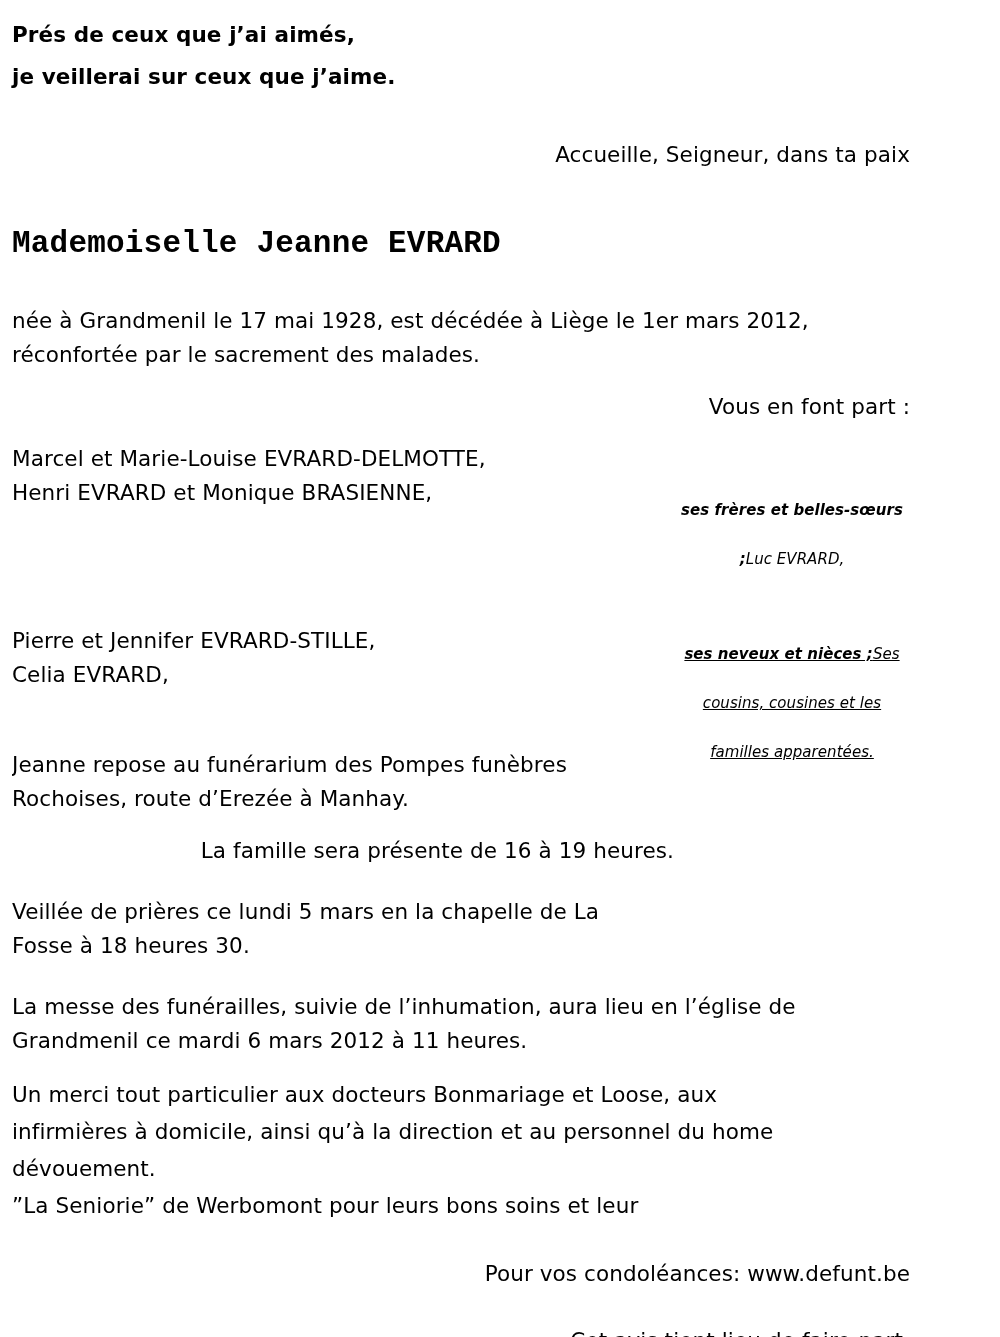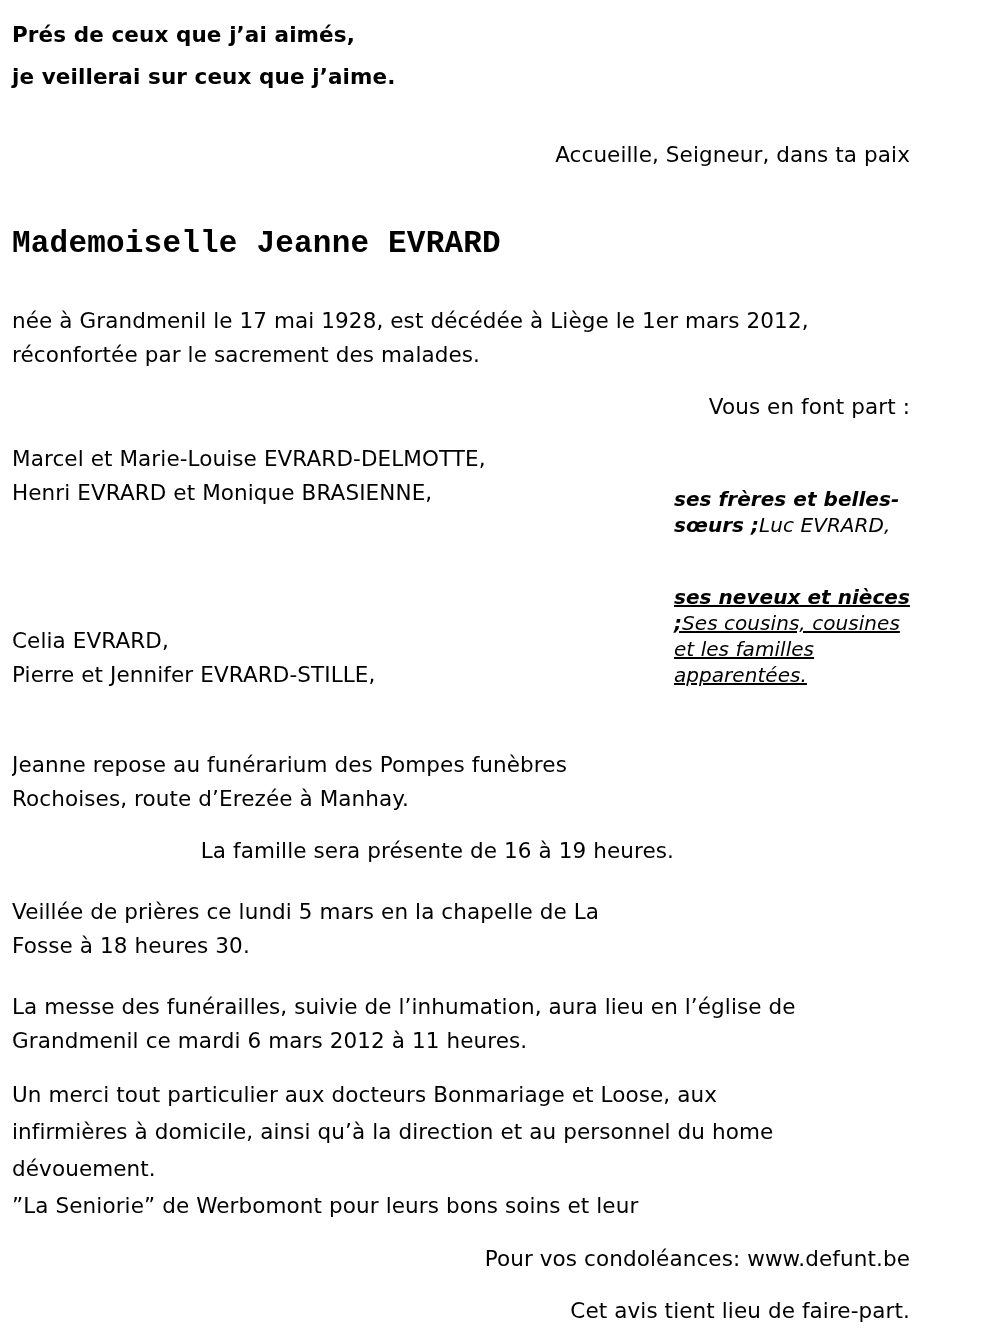--- a/index.html
+++ b/index.html
@@ -54,24 +54,24 @@
     letter-spacing: 0.2px;
     margin: 0;
     font-family: Liberation Mono, monospace;
   }
 
   
   .relation-block {
     float: right;
     clear: right;
     width: 236px;
-    text-align: left;
+    text-align: center;
     font-style: italic;
-    font-size: 20px;
-    line-height: 26px;
+    font-size: 15px;
+    line-height: 49px;
     letter-spacing: 0.05px;
   }
   .relation-block .rel-role {
     font-weight: bold;
     font-style: italic;
   }
   .relation-block .rel-names {
     font-weight: normal;
     font-style: italic;
   }
@@ -88,20 +88,21 @@
     font-size: 21.5px;
     line-height: 37px;
     letter-spacing: 0.1px;
     margin: 0;
   }
 
   .closing-line {
     font-size: 21.5px;
     line-height: 34px;
     letter-spacing: 0.1px;
+    margin-top: 15px;
   }
 </style>
 </head>
 <body>
 
 <div class="notice">
 
   <div>
     <div class="epigraph-line">Prés de ceux que j’ai aimés,</div>
     <div class="epigraph-line">je veillerai sur ceux que j’aime.</div>
@@ -139,22 +140,22 @@
   <div class="left-col">
 
     <div>
       <div class="body-line">Marcel et Marie-Louise EVRARD-DELMOTTE,</div>
       <div class="body-line">Henri EVRARD et Monique BRASIENNE,</div>
     </div>
 
     <div style="height:114px"></div>
 
     <div>
+      <div class="body-line">Pierre et Jennifer EVRARD-STILLE,</div>
       <div class="body-line">Celia EVRARD,</div>
-      <div class="body-line">Pierre et Jennifer EVRARD-STILLE,</div>
     </div>
 
     <div style="height:56px"></div>
 
     <div>
       <div class="body-line">Jeanne repose au funérarium des Pompes funèbres</div>
       <div class="body-line">Rochoises, route d’Erezée à Manhay.</div>
     </div>
 
     <div class="gap-sm"></div>

